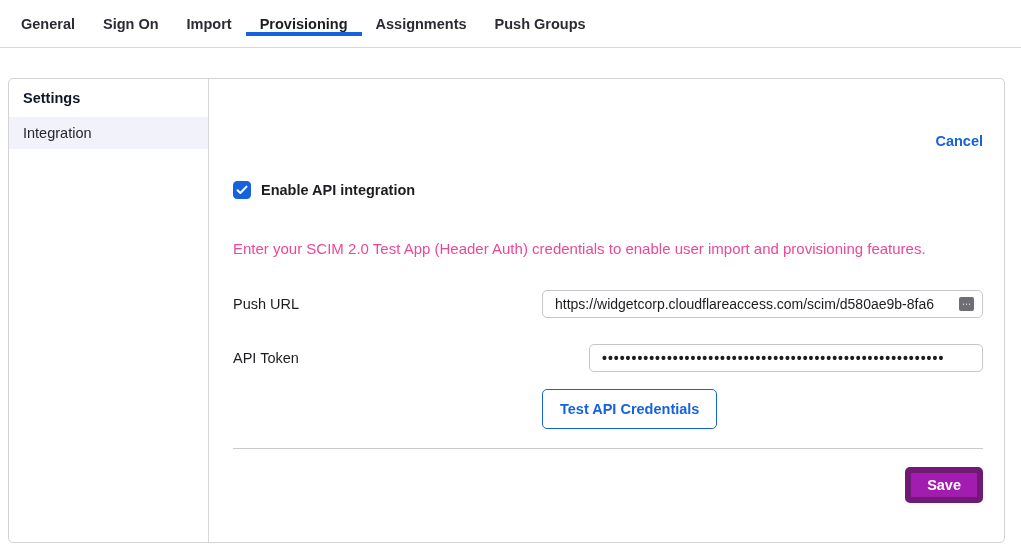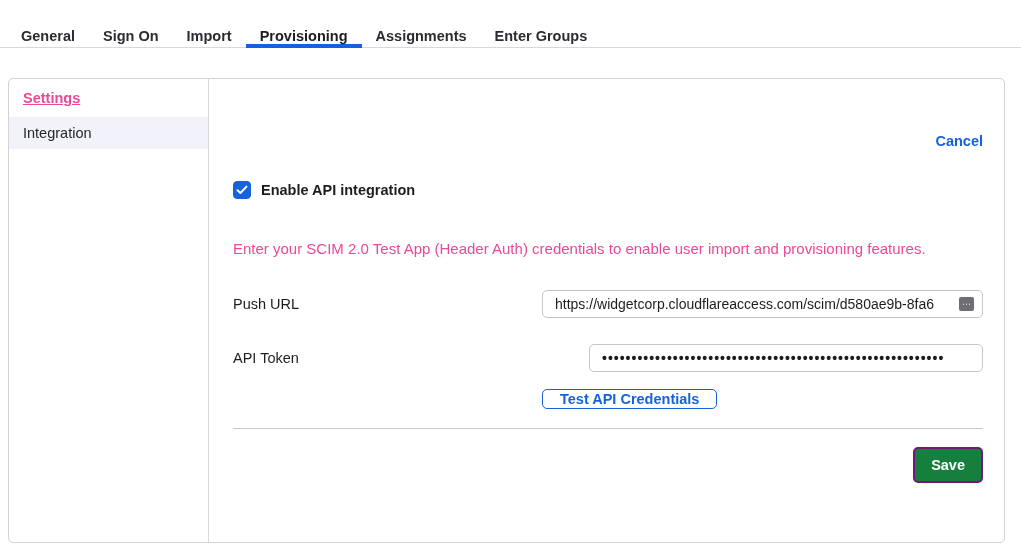--- a/index.html
+++ b/index.html
@@ -7,21 +7,21 @@
     width: 1021px; height: 553px;
     background: #ffffff;
     font-family: "Liberation Sans", sans-serif;
     color: #1d1d21;
     overflow: hidden;
   }
 
   
   .tabbar {
     display: flex;
-    align-items: flex-end;
+    align-items: center;
     height: 48px;
     border-bottom: 1px solid #d7d7dc;
     padding-left: 7px;
   }
   .tab {
     display: flex;
     align-items: center;
     padding: 0 14px;
     font-size: 14.5px;
     font-weight: 700;
@@ -52,22 +52,21 @@
   .sidebar {
     width: 200px;
     flex: 0 0 200px;
     border-right: 1px solid #d7d7dc;
     padding-top: 9px;
   }
   .sidebar-heading {
     font-size: 14.5px;
     font-weight: 700;
     padding: 2px 14px 11px 14px;
-    color: #ec4899;
-    text-decoration: underline;
+    color: #0f172a;
   }
   .sidebar-item {
     height: 32px;
     display: flex;
     align-items: center;
     padding: 16px 14px;
     font-size: 14.5px;
     color: #26262c;
     cursor: pointer;
   }
@@ -167,21 +166,21 @@
     color: #ffffff;
     font-size: 9px;
     line-height: 14px;
     text-align: center;
     border-radius: 2px;
     margin-left: 1px;
   }
 
   .test-row { margin-top: 17px; padding-left: 309px; }
   .test-btn {
-    height: 20px;
+    height: 40px;
     padding: 0 17px;
     background: #ffffff;
     border: 1px solid #1662dd;
     border-radius: 5px;
     color: #1662dd;
     font-size: 14.5px;
     font-weight: 700;
     font-family: "Liberation Sans", sans-serif;
     cursor: pointer;
   }
@@ -194,40 +193,40 @@
   }
 
   .save-row {
     margin-top: 18px;
     display: flex;
     justify-content: flex-end;
   }
   .save-btn {
     height: 36px;
     padding: 0 16px;
-    background: #15803d;
-    border: 2px solid #701a75;
+    background: #a21caf;
+    border: 6px solid #701a75;
     border-radius: 5px;
     color: #ffffff;
     font-size: 14.5px;
     font-weight: 700;
     font-family: "Liberation Sans", sans-serif;
     cursor: pointer;
   }
 </style>
 </head>
 <body>
 
 <div class="tabbar">
   <div class="tab">General</div>
   <div class="tab">Sign On</div>
   <div class="tab">Import</div>
   <div class="tab active">Provisioning</div>
   <div class="tab">Assignments</div>
-  <div class="tab">Enter Groups</div>
+  <div class="tab">Push Groups</div>
 </div>
 
 <div class="card">
 
   <div class="sidebar">
     <div class="sidebar-heading">Settings</div>
     <div class="sidebar-item selected">
       <span>Integration</span>
     </div>
   </div>

